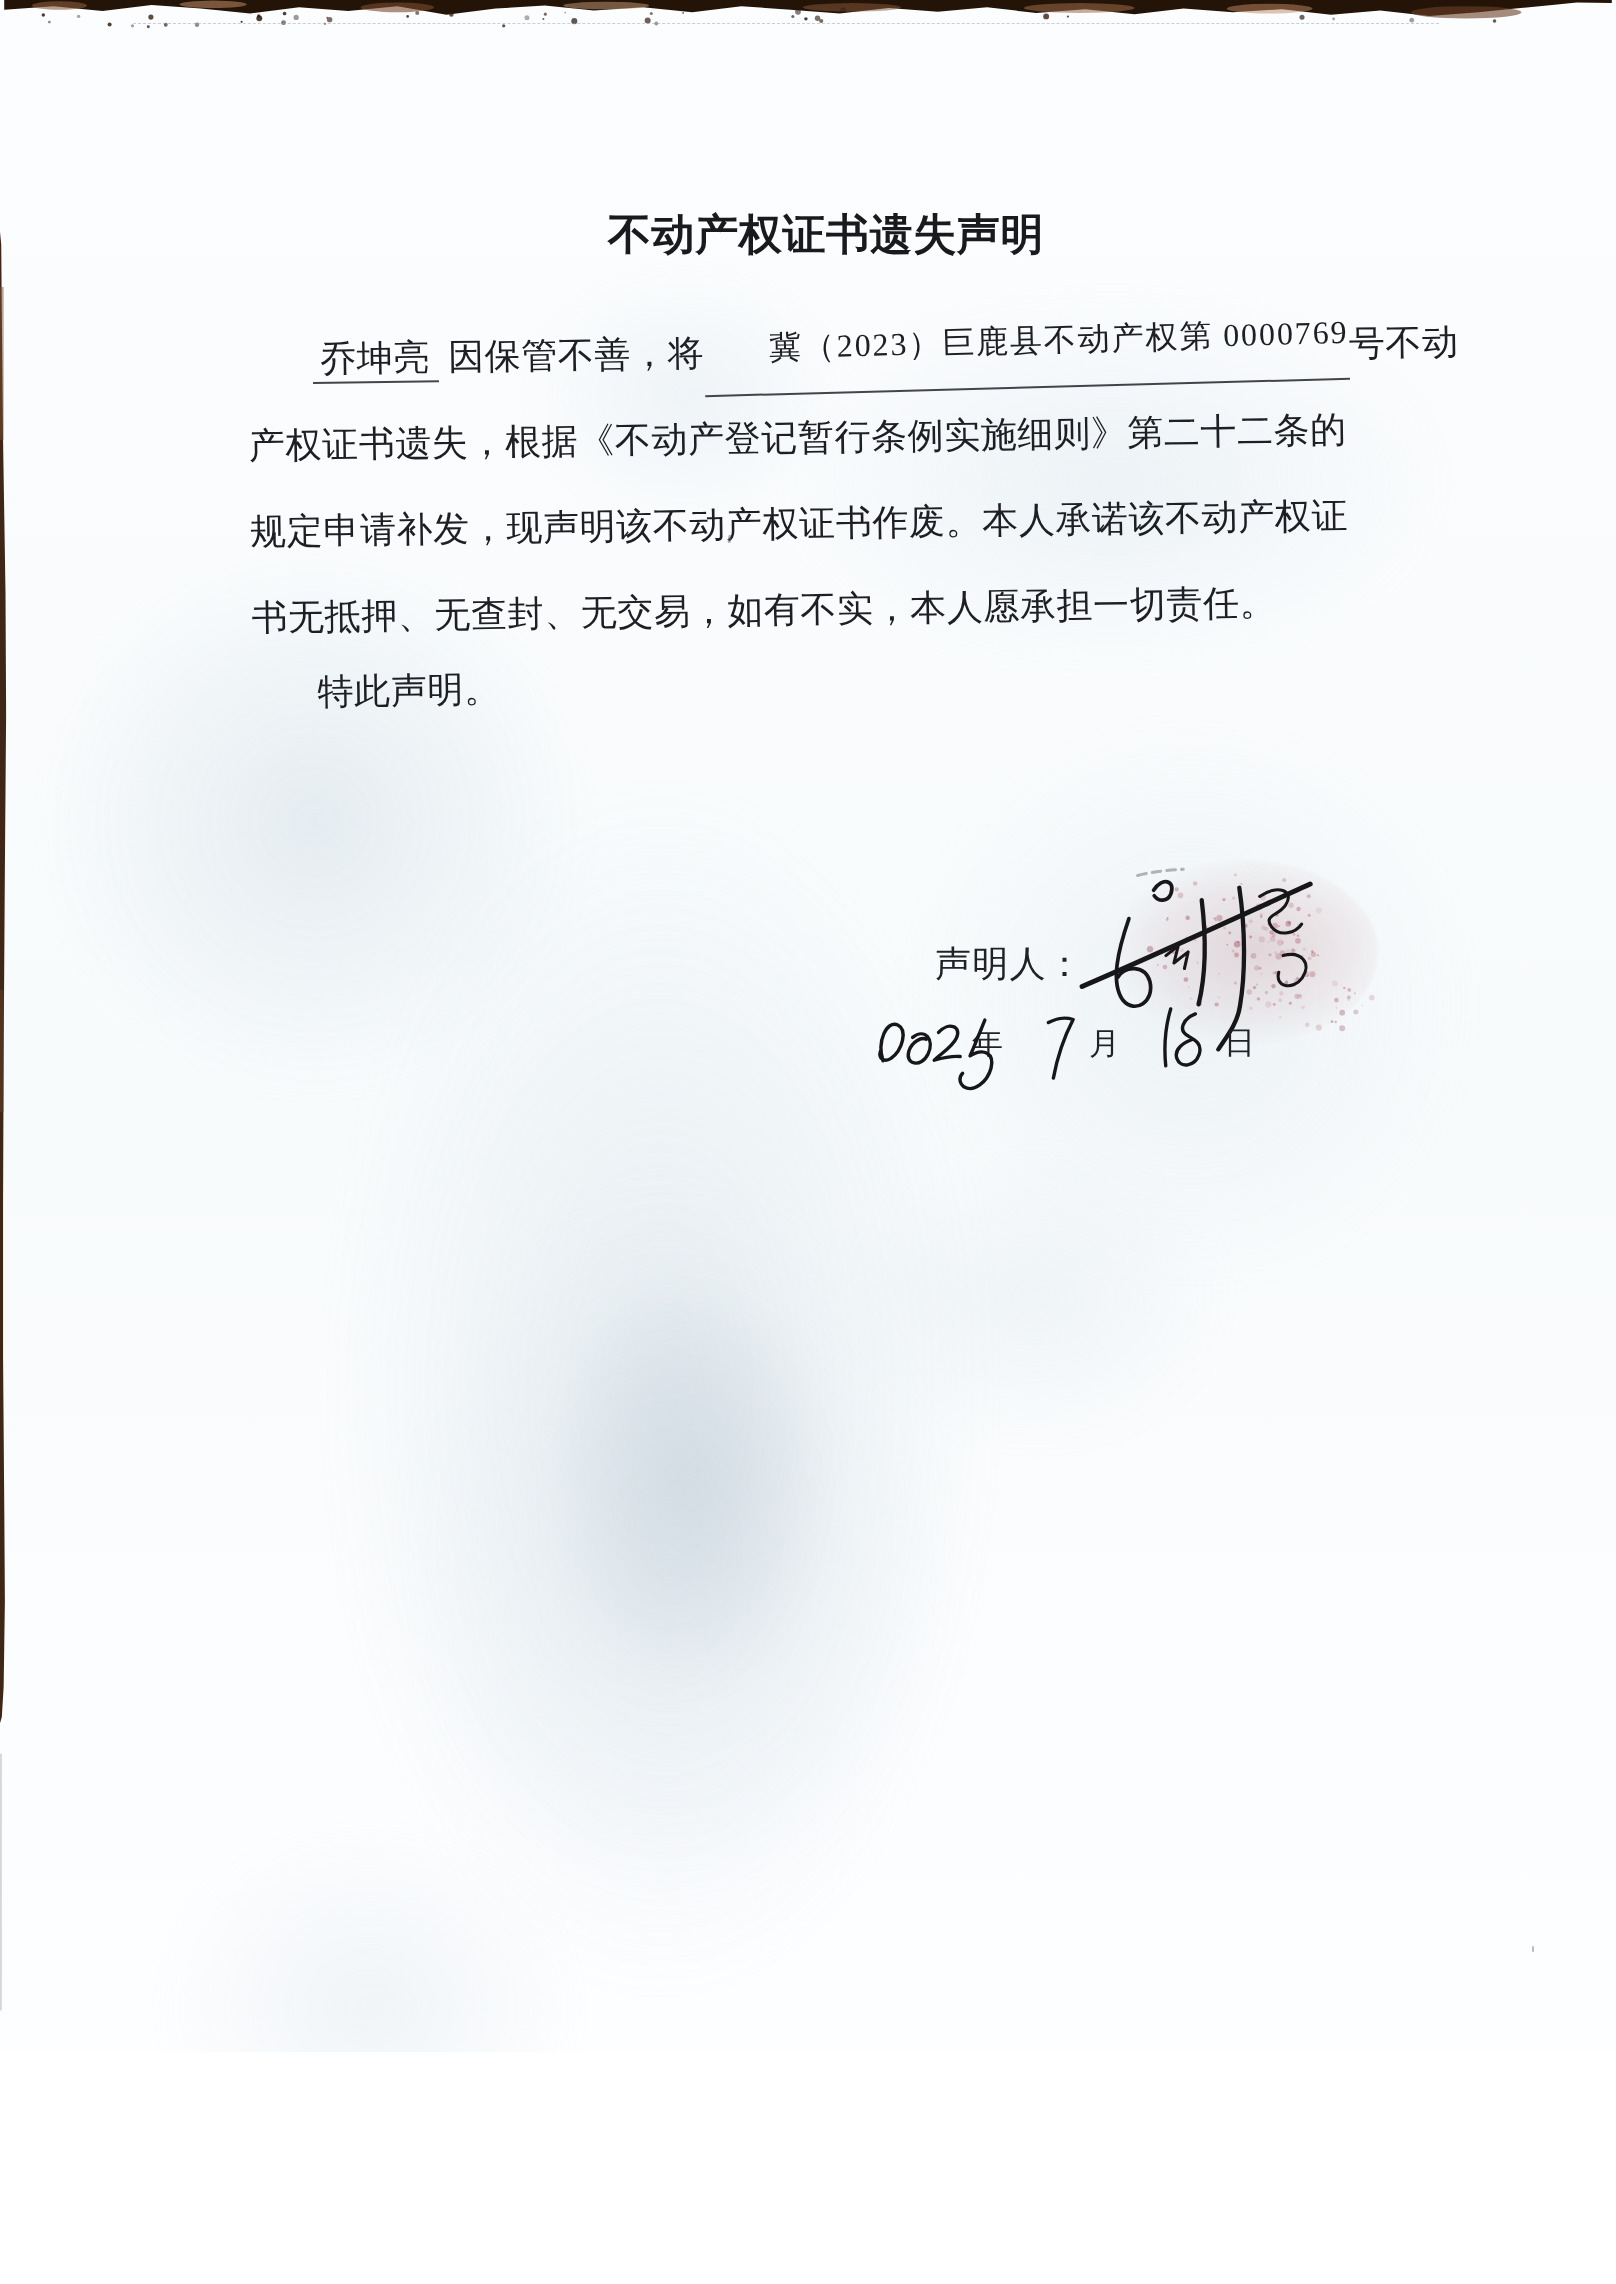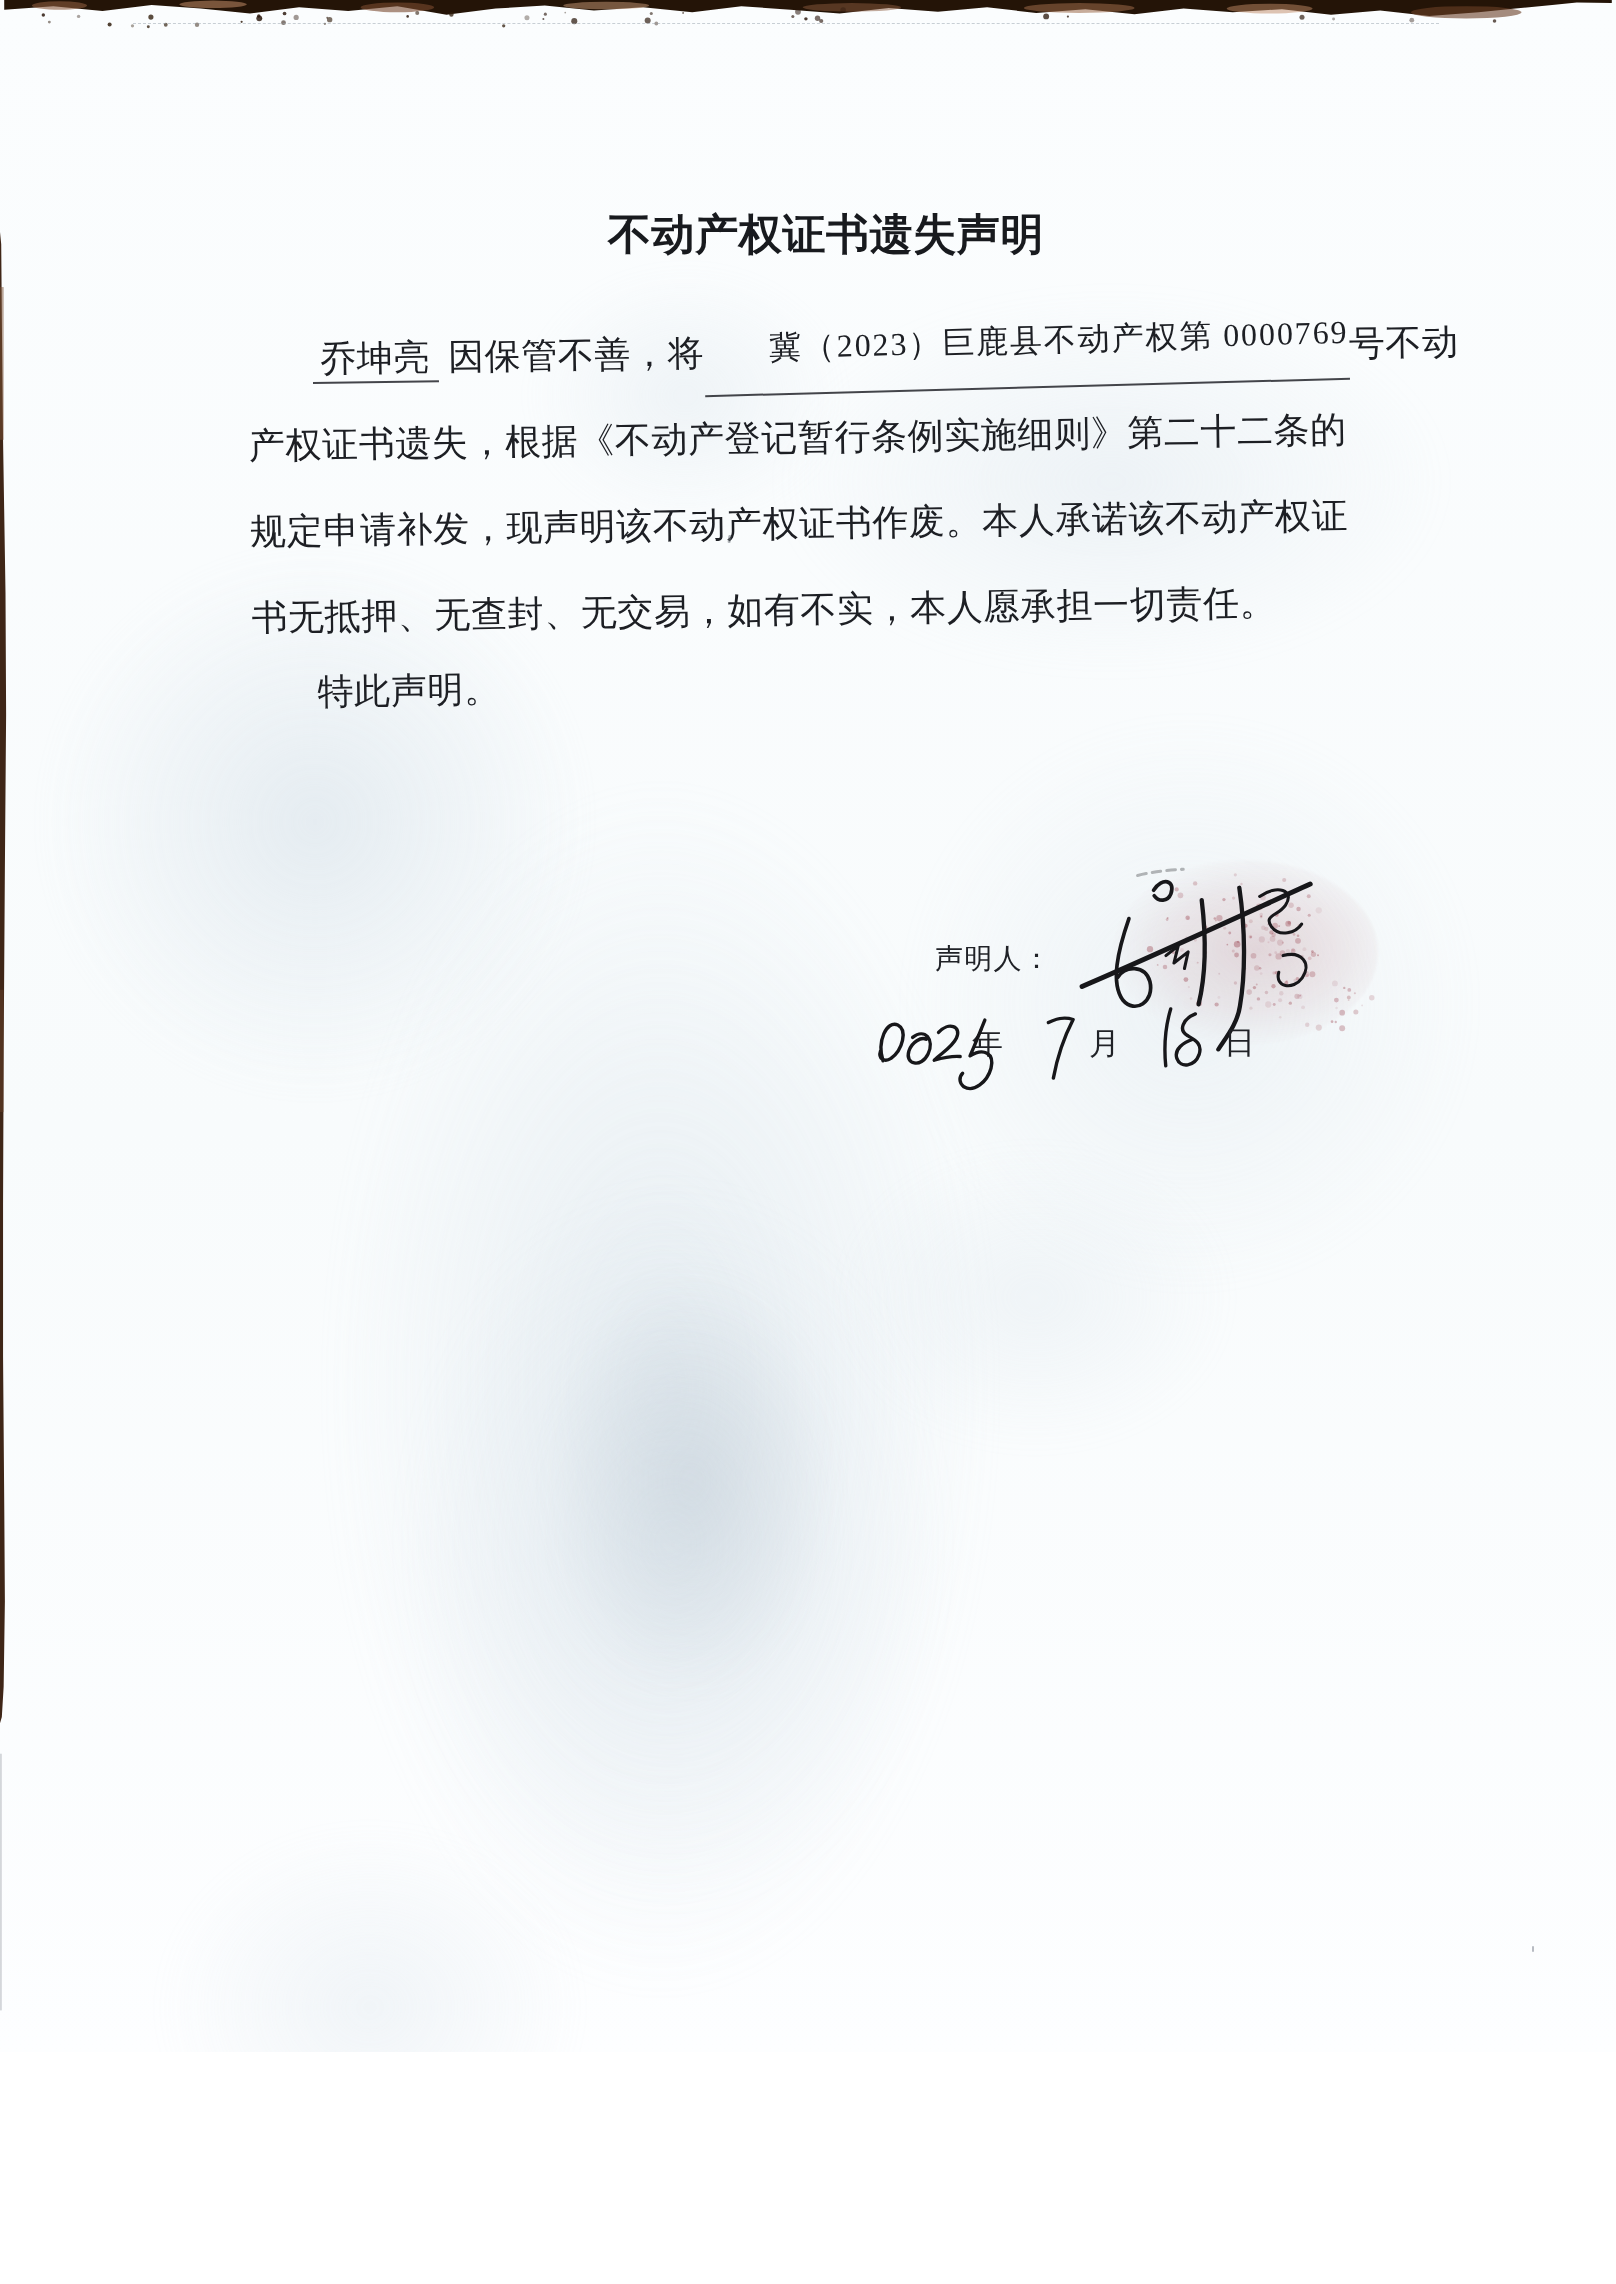--- a/index.html
+++ b/index.html
@@ -44,21 +44,21 @@
   .body-line.indent{text-indent:65px;}
   .body-line.closing{margin-top:-11px;}
   .u{border-bottom:2.5px solid rgba(35,37,42,.85);padding-bottom:2.5px;}
   .pad-u{padding-left:7.4px;padding-right:8.6px;}
   .cert{
     display:inline-block;font-size:32px;letter-spacing:1.9px;
     transform:translateY(-5px) rotate(-0.7deg);transform-origin:0 100%;
     border-bottom-width:2.5px;
   }
   .sig-label{
-    position:absolute;left:935px;top:940px;font-size:28px;letter-spacing:1.2px;
+    position:absolute;left:935px;top:940px;font-size:36px;letter-spacing:1.2px;
     color:#202227;white-space:nowrap;
   }
   .date-label{position:absolute;font-size:31px;color:#202227;line-height:1;}
   .date-label.year{left:972px;top:1027px;}
   .date-label.month{left:1089px;top:1028px;}
   .date-label.day{left:1224px;top:1027px;}
   
   .finger-wash{
     position:absolute;left:1112px;top:860px;width:266px;height:185px;border-radius:50%;
     background:radial-gradient(ellipse at 55% 48%,rgba(148,52,62,.16) 0%,rgba(148,52,62,.07) 45%,rgba(148,52,62,0) 72%);

